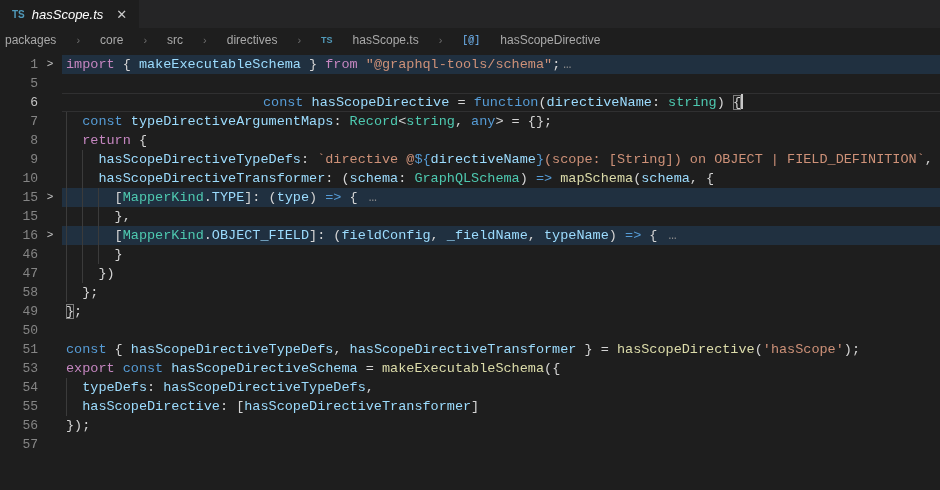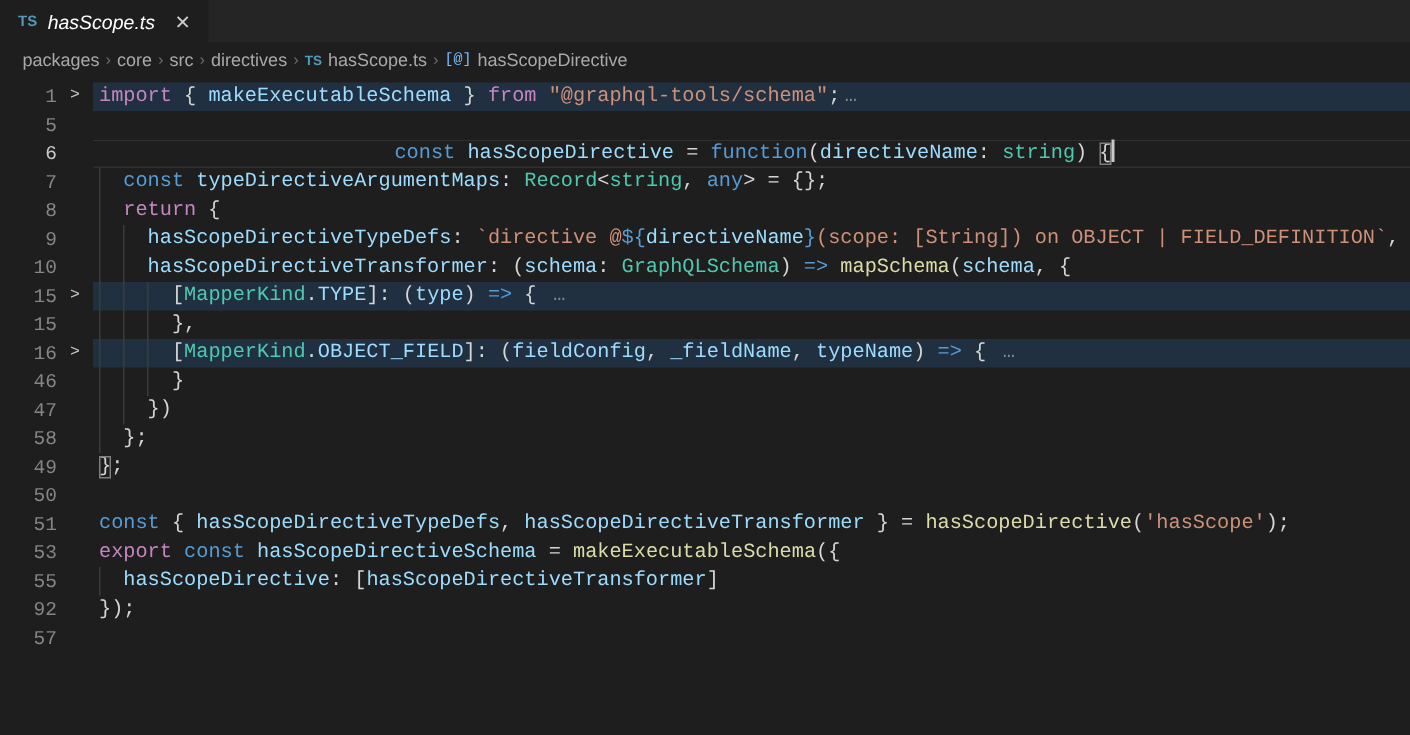--- a/index.html
+++ b/index.html
@@ -9,22 +9,22 @@
   
   .tabbar{height:28px;background:#252526;display:flex;align-items:stretch;}
   .tab{display:flex;align-items:center;gap:7px;padding:0 12px;background:#1e1e1e;
        color:#ffffff;font-size:13px;cursor:pointer;}
   .tab .ficon{color:#519aba;font-weight:bold;font-size:10px;letter-spacing:0;
               font-family:"Liberation Sans",sans-serif;}
   .tab .title{font-style:italic;color:#ffffff;}
   .tab .close{color:#cccccc;font-size:13px;margin-left:6px;line-height:1;}
 
   
-  .crumbs{height:24px;display:flex;align-items:center;padding-left:15px;
-          color:#a9a9a9;font-size:12px;gap:4px;background:#1e1e1e;}
+  .crumbs{height:24px;display:flex;align-items:center;padding-left:5px;
+          color:#a9a9a9;font-size:12px;gap:20px;background:#1e1e1e;}
   .crumb{cursor:pointer;}
   .crumb-sep{color:#6e6e6e;font-size:11px;}
   .crumb-ficon{color:#519aba;font-weight:bold;font-size:9px;}
   .crumb-symicon{color:#75beff;font-size:10px;font-family:"Liberation Mono",monospace;}
 
   
   .editor{padding-top:3px;font-family:"Liberation Mono","DejaVu Sans Mono",monospace;
           font-size:13.5px;line-height:19px;}
   .line{display:flex;height:19px;}
   .gutter{width:62px;flex:none;display:flex;}
@@ -194,28 +194,35 @@
         </div>
         <div class="line">
           <div class="gutter">
             <div class="num">53</div>
             <div class="chev"></div>
           </div>
           <div class="content"><span></span><span class="tk-kw">export</span><span class="tk-pun"> </span><span class="tk-blue">const</span><span class="tk-pun"> </span><span class="tk-var">hasScopeDirectiveSchema</span><span class="tk-pun"> = </span><span class="tk-fn">makeExecutableSchema</span><span class="tk-pun">({</span></div>
         </div>
         <div class="line">
           <div class="gutter">
+            <div class="num">54</div>
+            <div class="chev"></div>
+          </div>
+          <div class="content"><i class="guide" style="left: calc(0ch + 4px);"></i><span>  </span><span class="tk-var">typeDefs</span><span class="tk-pun">: </span><span class="tk-var">hasScopeDirectiveTypeDefs</span><span class="tk-pun">,</span></div>
+        </div>
+        <div class="line">
+          <div class="gutter">
             <div class="num">55</div>
             <div class="chev"></div>
           </div>
           <div class="content"><i class="guide" style="left: calc(0ch + 4px);"></i><span>  </span><span class="tk-var">hasScopeDirective</span><span class="tk-pun">: [</span><span class="tk-var">hasScopeDirectiveTransformer</span><span class="tk-pun">]</span></div>
         </div>
         <div class="line">
           <div class="gutter">
-            <div class="num">92</div>
+            <div class="num">56</div>
             <div class="chev"></div>
           </div>
           <div class="content"><span></span><span class="tk-pun">});</span></div>
         </div>
         <div class="line">
           <div class="gutter">
             <div class="num">57</div>
             <div class="chev"></div>
           </div>
           <div class="content"><span></span></div>

